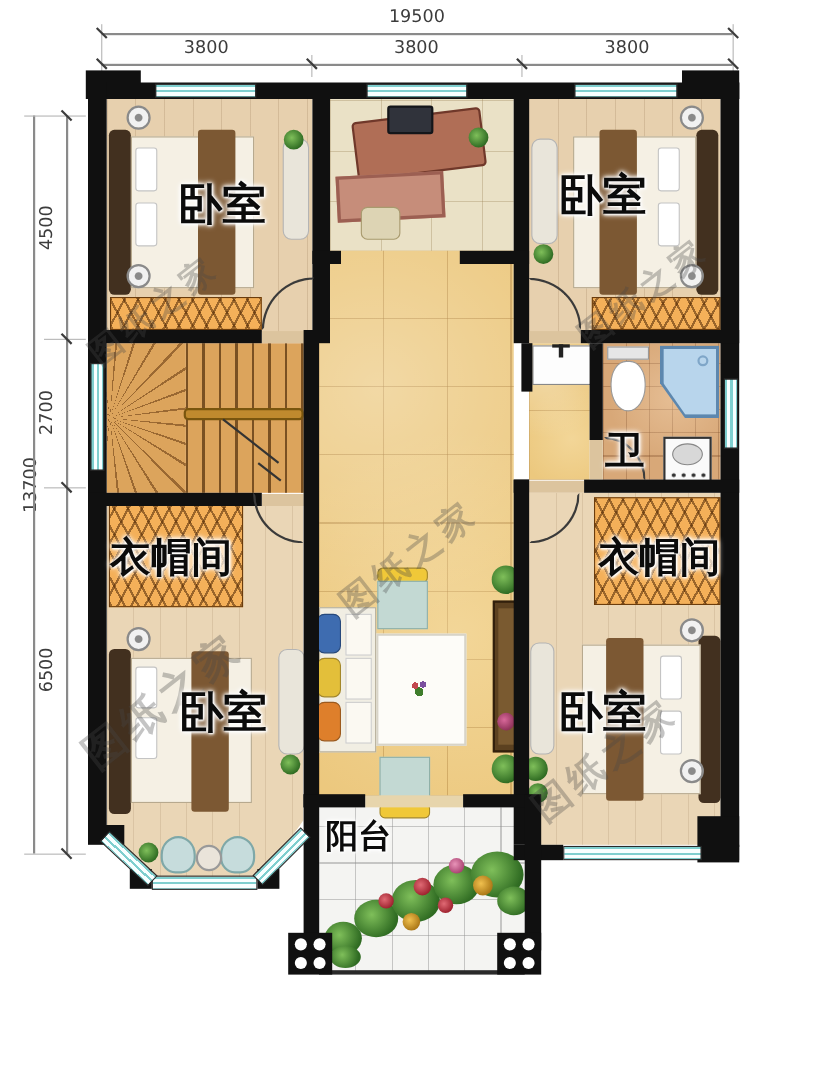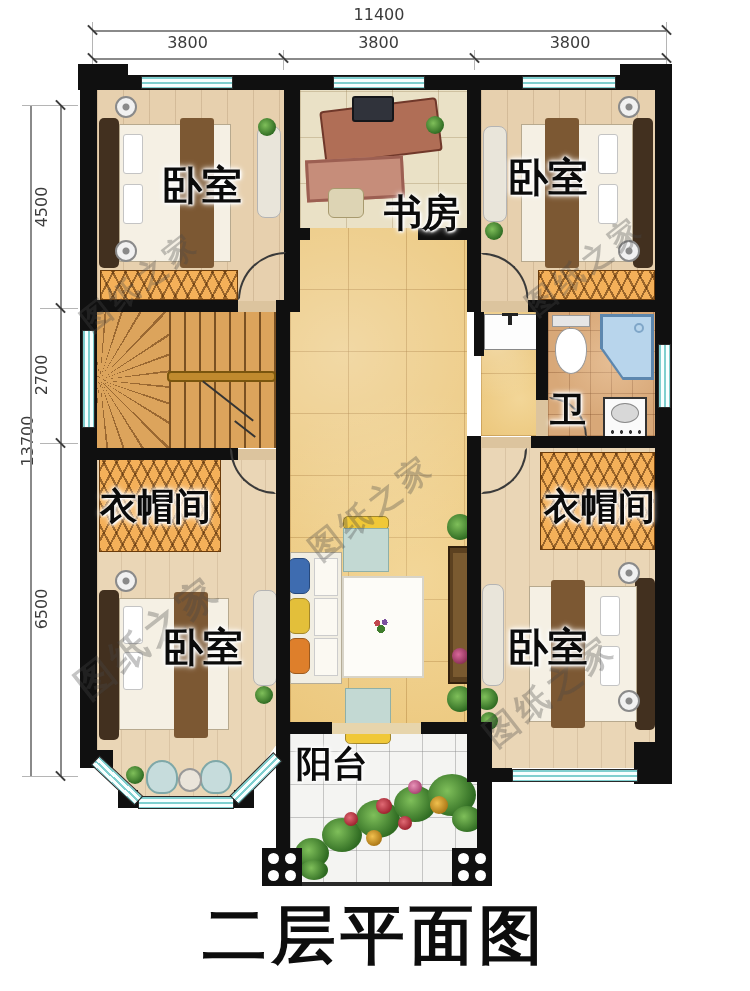--- a/index.html
+++ b/index.html
@@ -48,21 +48,21 @@
   .blanket{background:#7c5833;border-radius:3px;}
   .chaise{background:#e9e5da;border:1px solid #b4b4b4;border-radius:8px;}
   .tubchair{background:#c6dcdc;border:2px solid #7fa8a8;border-radius:50% 50% 42% 42%;}
   #title{width:750px;text-align:center;font-weight:900;color:#0d0d0d;font-size:64px;letter-spacing:5px;}
 </style>
 </head>
 <body>
 
 <div id="page">
 
-  <div class="abs dim" style="left:92px;top:6px;width:574px;text-align:center;">11400</div>
+  <div class="abs dim" style="left:92px;top:6px;width:574px;text-align:center;">19500</div>
   <div class="abs dimline" style="left:92px;top:30px;width:574px;height:2px;"></div>
   <div class="abs dim" style="left:92px;top:34px;width:191px;text-align:center;">3800</div>
   <div class="abs dim" style="left:283px;top:34px;width:191px;text-align:center;">3800</div>
   <div class="abs dim" style="left:474px;top:34px;width:192px;text-align:center;">3800</div>
   <div class="abs dimline" style="left:92px;top:58px;width:574px;height:2px;"></div>
   <div class="abs extline" style="left:92px;top:22px;width:1px;height:48px;"></div>
   <div class="abs extline" style="left:283px;top:50px;width:1px;height:20px;"></div>
   <div class="abs extline" style="left:474px;top:50px;width:1px;height:20px;"></div>
   <div class="abs extline" style="left:666px;top:22px;width:1px;height:48px;"></div>
   <div class="abs tick" style="left:86px;top:29px;"></div>
@@ -269,24 +269,22 @@
   <div class="abs arc" style="left:481px;top:448px;width:46px;height:46px;transform:rotate(180deg);"></div>
   <div class="abs arc" style="left:548px;top:398px;width:40px;height:38px;transform:rotate(90deg);"></div>
 
   <div class="abs wm" style="left:70px;top:262px;font-size:30px;">图纸之家</div>
   <div class="abs wm" style="left:515px;top:246px;font-size:30px;">图纸之家</div>
   <div class="abs wm" style="left:298px;top:486px;font-size:32px;">图纸之家</div>
   <div class="abs wm" style="left:62px;top:612px;font-size:38px;">图纸之家</div>
   <div class="abs wm" style="left:472px;top:668px;font-size:34px;">图纸之家</div>
 
   <div class="abs room-label" style="left:162px;top:158px;font-size:40px;">卧室</div>
-  <div class="abs room-label" style="left:384px;top:188px;font-size:38px;">书房</div>
   <div class="abs room-label" style="left:508px;top:150px;font-size:40px;">卧室</div>
   <div class="abs room-label" style="left:550px;top:386px;font-size:36px;">卫</div>
   <div class="abs room-label" style="left:100px;top:482px;font-size:37px;">衣帽间</div>
   <div class="abs room-label" style="left:544px;top:482px;font-size:37px;">衣帽间</div>
   <div class="abs room-label" style="left:163px;top:620px;font-size:40px;">卧室</div>
   <div class="abs room-label" style="left:508px;top:620px;font-size:40px;">卧室</div>
-  <div class="abs room-label" style="left:296px;top:740px;font-size:36px;">阳台</div>
-
-  <div id="title" class="abs" style="left:0;top:892px;">二层平面图</div>
+  <div class="abs room-label" style="left:296px;top:740px;font-size:30px;">阳台</div>
+
 
 </div>
 
 </body></html>

